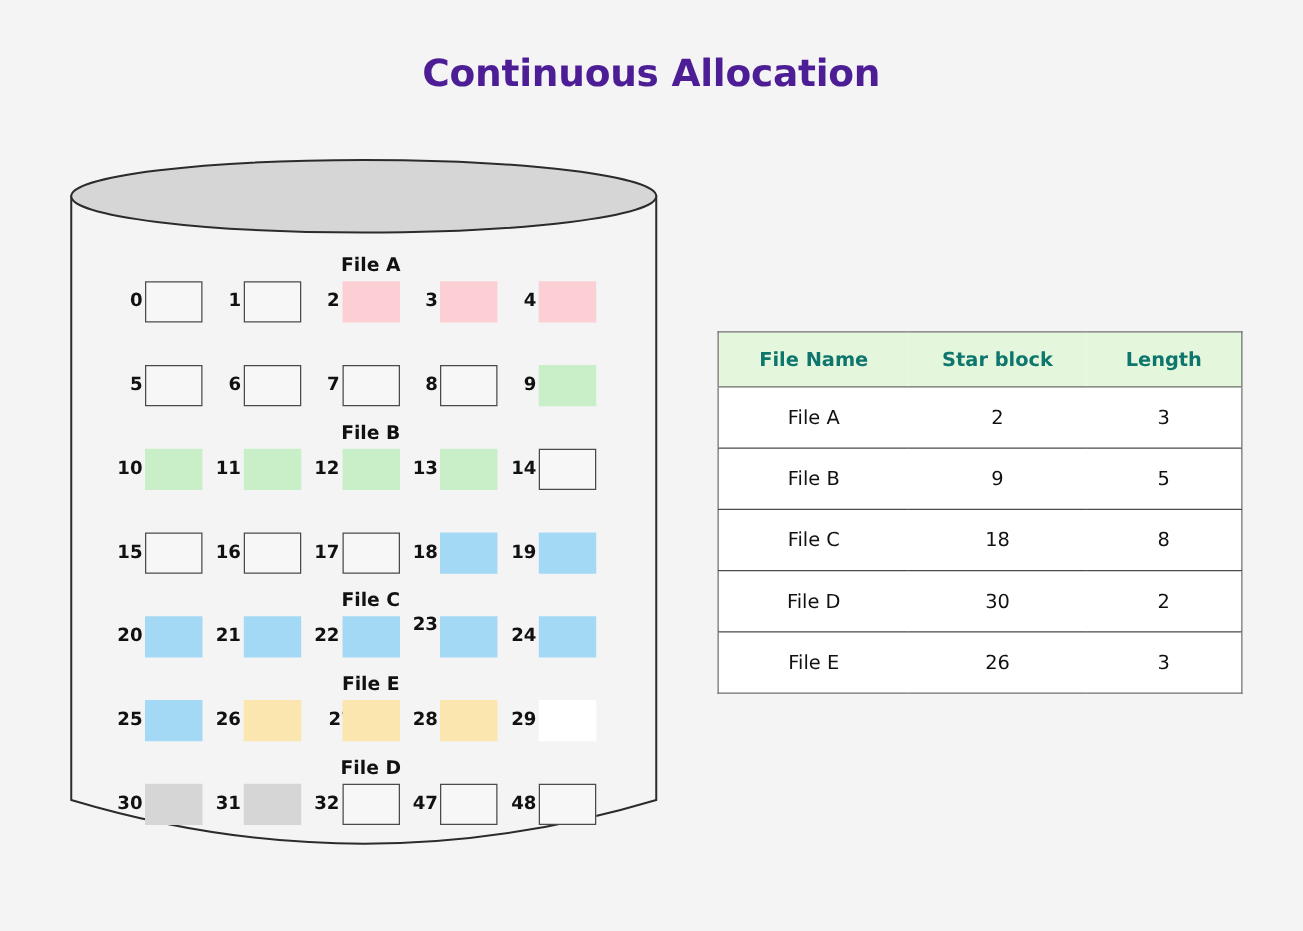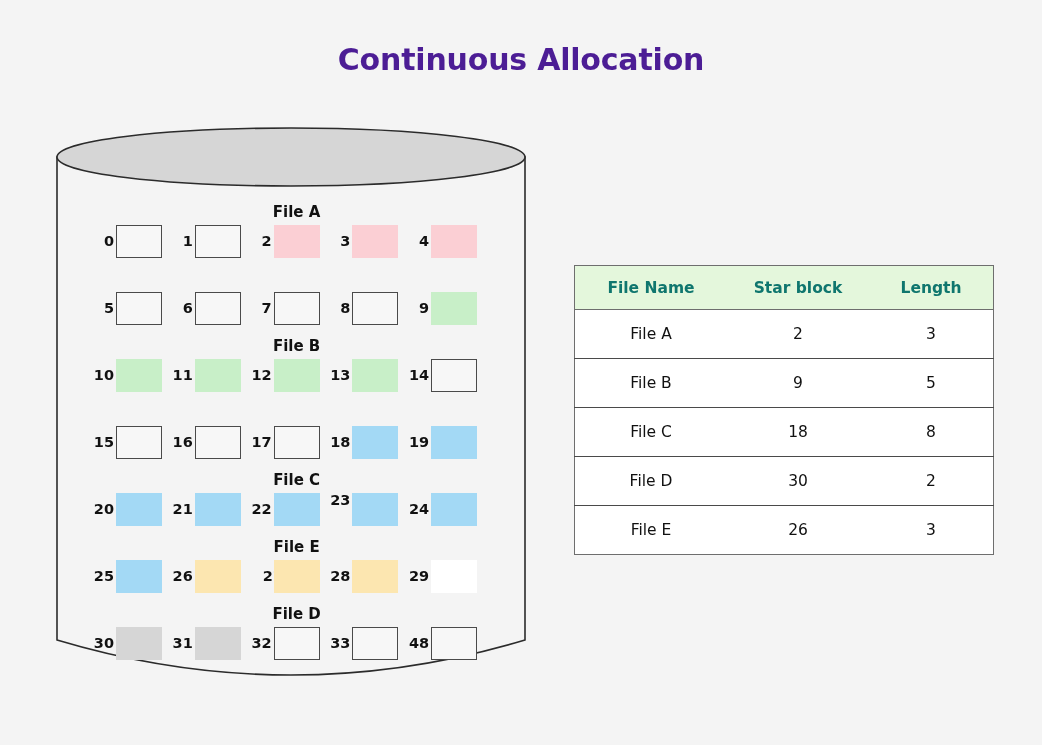--- a/index.html
+++ b/index.html
@@ -146,21 +146,21 @@
     <div class="block-index" style="left: 236.4px; top: 335px;">28</div>
     <div class="block-cell filled" style="left: 264.4px; top: 335px; width: 46px; height: 33px; background: rgb(252, 230, 176);"></div>
     <div class="block-index" style="left: 315.2px; top: 335px;">29</div>
     <div class="block-cell filled" style="left: 343.2px; top: 335px; width: 46px; height: 33px; background: rgb(255, 255, 255);"></div>
     <div class="block-index" style="left: 0px; top: 402px;">30</div>
     <div class="block-cell filled" style="left: 28px; top: 402px; width: 46px; height: 33px; background: rgb(214, 214, 214);"></div>
     <div class="block-index" style="left: 78.8px; top: 402px;">31</div>
     <div class="block-cell filled" style="left: 106.8px; top: 402px; width: 46px; height: 33px; background: rgb(214, 214, 214);"></div>
     <div class="block-index" style="left: 157.6px; top: 402px;">32</div>
     <div class="block-cell empty" style="left: 185.6px; top: 402px; width: 46px; height: 33px;"></div>
-    <div class="block-index" style="left: 236.4px; top: 402px;">33</div>
+    <div class="block-index" style="left: 236.4px; top: 402px;">47</div>
     <div class="block-cell empty" style="left: 264.4px; top: 402px; width: 46px; height: 33px;"></div>
     <div class="block-index" style="left: 315.2px; top: 402px;">48</div>
     <div class="block-cell empty" style="left: 343.2px; top: 402px; width: 46px; height: 33px;"></div>
     <div class="file-label" style="left: 148.6px; top: -22px;">File A</div>
     <div class="file-label" style="left: 148.6px; top: 112px;">File B</div>
     <div class="file-label" style="left: 148.6px; top: 246px;">File C</div>
     <div class="file-label" style="left: 148.6px; top: 313px;">File E</div>
     <div class="file-label" style="left: 148.6px; top: 380px;">File D</div>
   </div>
 

